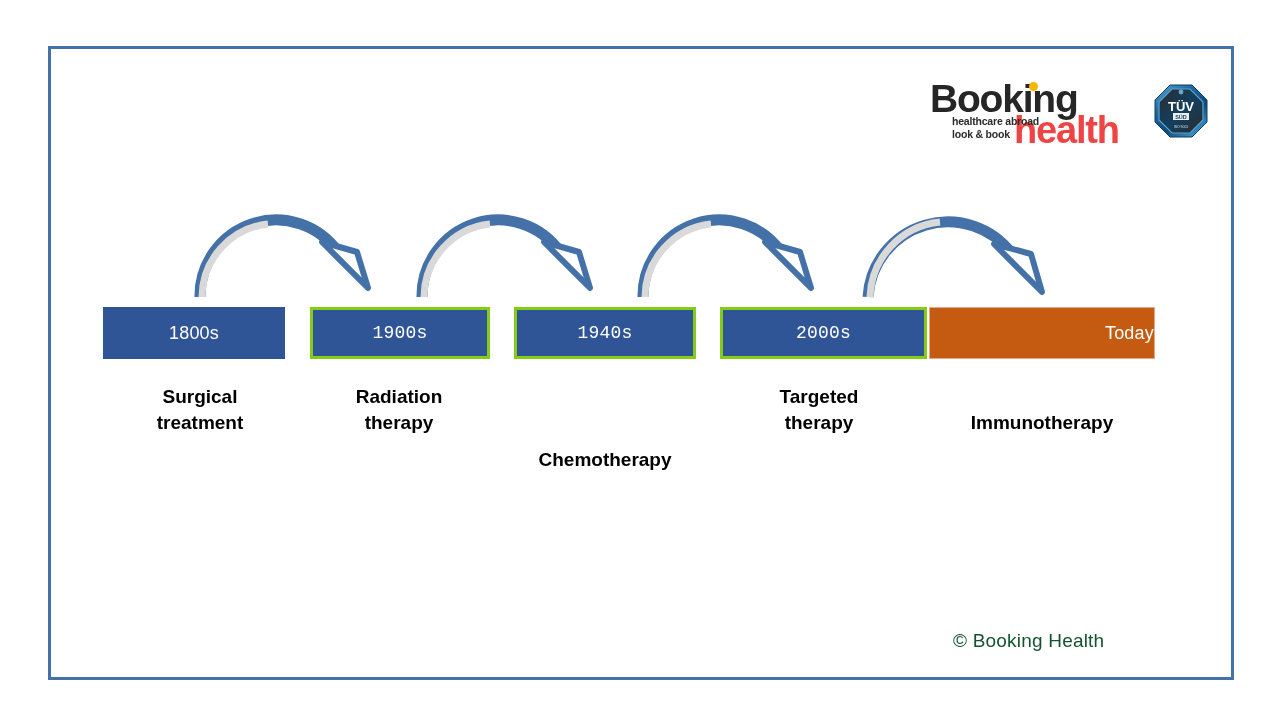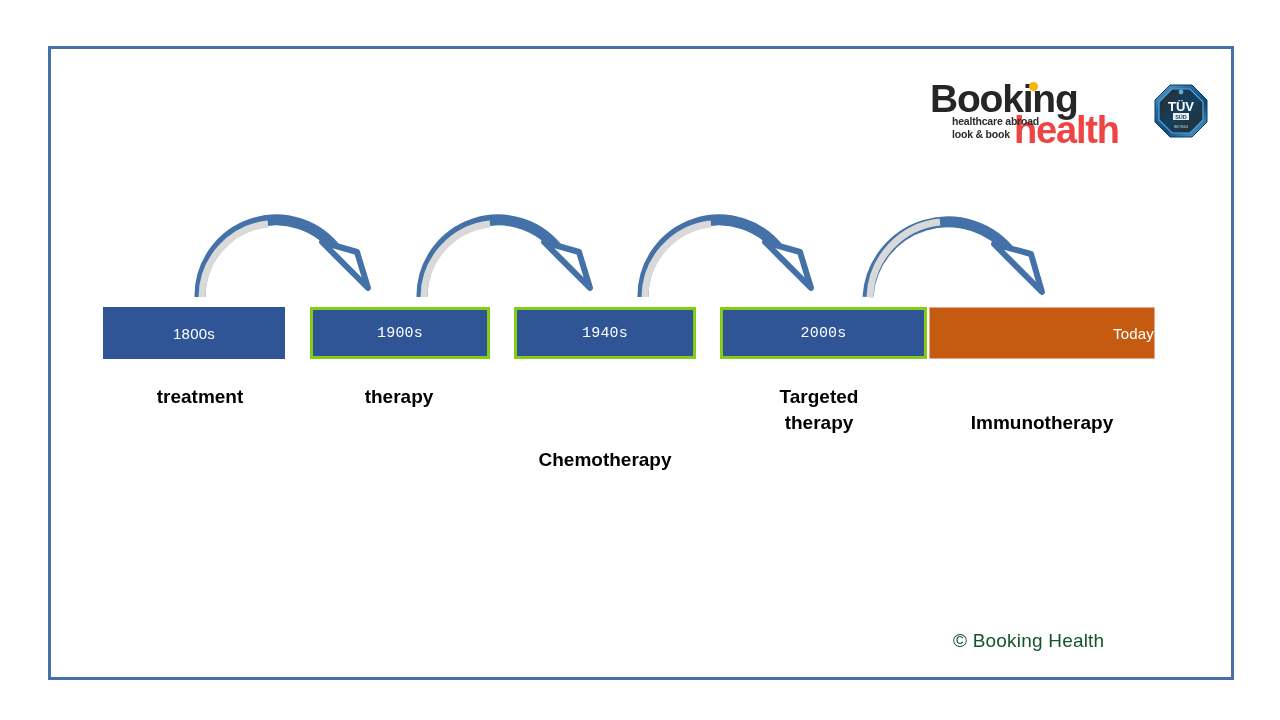--- a/index.html
+++ b/index.html
@@ -87,21 +87,21 @@
   }
 
   
   .tl-box {
     position:absolute;
     top:307px;
     height:52px;
     display:flex;
     align-items:center;
     justify-content:center;
-    font-size:15px;
+    font-size:18px;
     color:#ffffff;
     letter-spacing:0.2px;
   }
   .tl-box.blue   { background:#2f5597; }
   .tl-box.orange { background:#c55a11; border:1px solid #e8a88a; }
   .tl-box.bordered { border:3px solid #84cc16;font-family:Liberation Mono, monospace; }
 
   .tl-label {
     position:absolute;
     top:384px;
@@ -203,23 +203,25 @@
     <span>1940s</span>
   </div>
   <div class="tl-box blue bordered" style="left:720px; width:207px;">
     <span>2000s</span>
   </div>
   <div class="tl-box orange" style="left:929px; width:226px;justify-content:flex-end;">
     <span>Today</span>
   </div>
 
   <div class="tl-label" style="left:103px; width:194px;">
+    <div>Surgical</div>
     <div>treatment</div>
   </div>
   <div class="tl-label" style="left:305px; width:188px;">
+    <div>Radiation</div>
     <div>therapy</div>
   </div>
   <div class="tl-label" style="left:500px; width:210px; top:402px;margin-top:45px;">
     <div>Chemotherapy</div>
   </div>
   <div class="tl-label" style="left:724px; width:190px;">
     <div>Targeted</div>
     <div>therapy</div>
   </div>
   <div class="tl-label" style="left:925px; width:234px; top:410px;">

